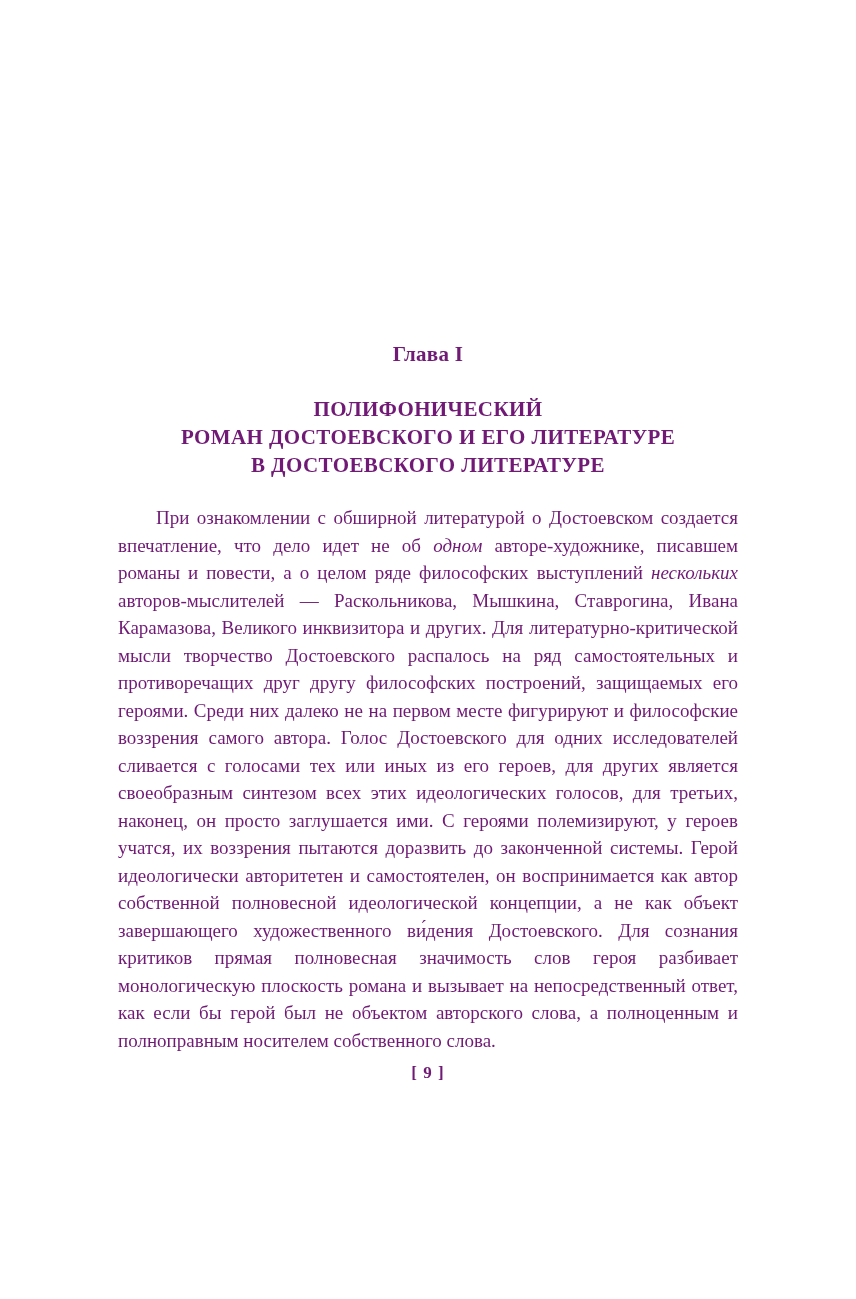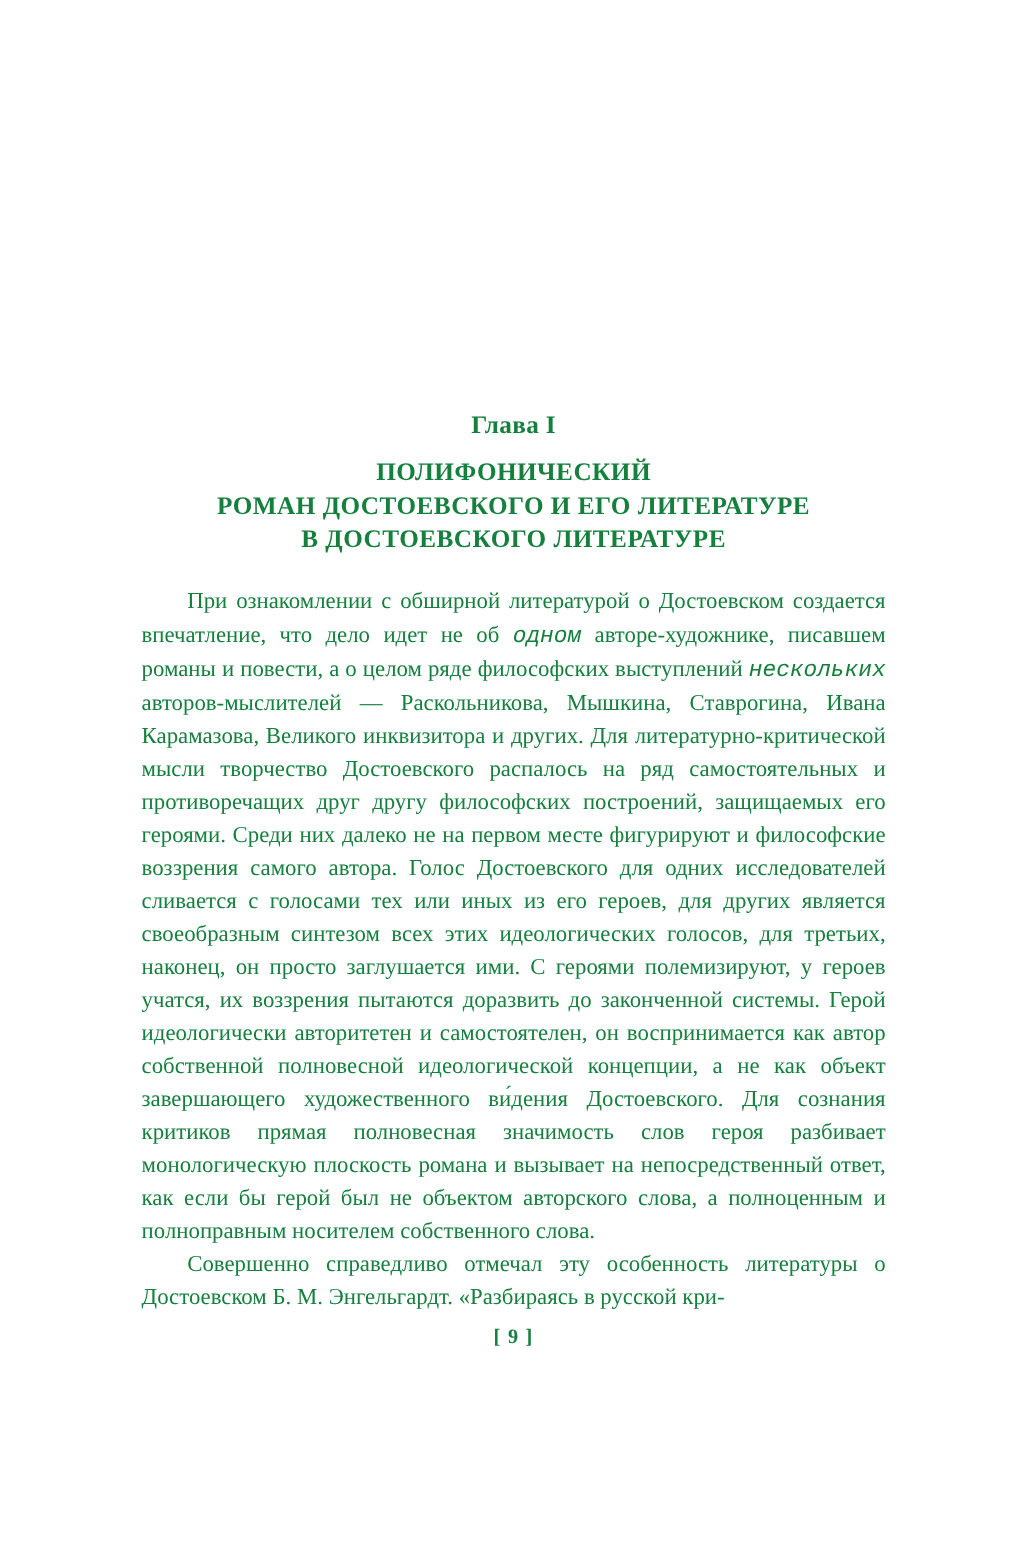--- a/index.html
+++ b/index.html
@@ -6,55 +6,54 @@
     margin: 0;
     padding: 0;
     background: #e9e9e9;
   }
   .page {
     position: relative;
     width: 856px;
     height: 1299px;
     margin: 0 auto;
     background: #ffffff;
-    color: #15803d;
+    color: #701a75;
     font-family: "Liberation Serif", "DejaVu Serif", serif;
     box-sizing: border-box;
     padding-top: 342px;
     overflow: hidden;
   }
   .chapter-label {
     text-align: center;
     font-weight: bold;
     font-size: 21px;
     line-height: 24px;
     letter-spacing: 0.3px;
   }
   .chapter-title {
-    margin-top: 13px;
+    margin-top: 29px;
     text-align: center;
     font-weight: bold;
     font-size: 21px;
     line-height: 28px;
     letter-spacing: 0.4px;
   }
   .body-text {
     margin: 25px auto 0 auto;
     width: 620px;
     font-size: 19px;
     line-height: 27.5px;
     text-align: justify;
   }
   .body-text p {
     margin: 0;
     text-indent: 38px;
   }
   .body-text em {
     font-style: italic;
-    font-family: Liberation Mono, monospace;
   }
   .page-number {
     margin-top: 9px;
     text-align: center;
     font-weight: bold;
     font-size: 17px;
     letter-spacing: 1px;
   }
 </style>
 </head>
@@ -64,17 +63,16 @@
   <div class="chapter-label">Глава I</div>
 
   <div class="chapter-title">
     <div>ПОЛИФОНИЧЕСКИЙ</div>
     <div>РОМАН ДОСТОЕВСКОГО И ЕГО ЛИТЕРАТУРЕ</div>
     <div>В ДОСТОЕВСКОГО ЛИТЕРАТУРЕ</div>
   </div>
 
   <div class="body-text" id="body-text">
       <p><span>При ознакомлении с обширной литературой о Достоевском создается впечатление, что дело идет не об </span><em>одном</em><span> авторе-художнике, писавшем романы и повести, а о целом ряде философских выступлений </span><em>нескольких</em><span> авторов-мыслителей — Раскольникова, Мышкина, Ставрогина, Ивана Карамазова, Великого инквизитора и других. Для литературно-критической мысли творчество Достоевского распалось на ряд самостоятельных и противоречащих друг другу философских построений, защищаемых его героями. Среди них далеко не на первом месте фигурируют и философские воззрения самого автора. Голос Достоевского для одних исследователей сливается с голосами тех или иных из его героев, для других является своеобразным синтезом всех этих идеологических голосов, для третьих, наконец, он просто заглушается ими. С героями полемизируют, у героев учатся, их воззрения пытаются доразвить до законченной системы. Герой идеологически авторитетен и самостоятелен, он воспринимается как автор собственной полновесной идеологической концепции, а не как объект завершающего художественного ви́дения Достоевского. Для сознания критиков прямая полновесная значимость слов героя разбивает монологическую плоскость романа и вызывает на непосредственный ответ, как если бы герой был не объектом авторского слова, а полноценным и полноправным носителем собственного слова.</span></p>
-      <p><span>Совершенно справедливо отмечал эту особенность литературы о Достоевском Б. М. Энгельгардт. «Разбираясь в русской кри-</span></p>
     </div>
 
   <div class="page-number">[ 9 ]</div>
 </div>
 
 </body></html>

